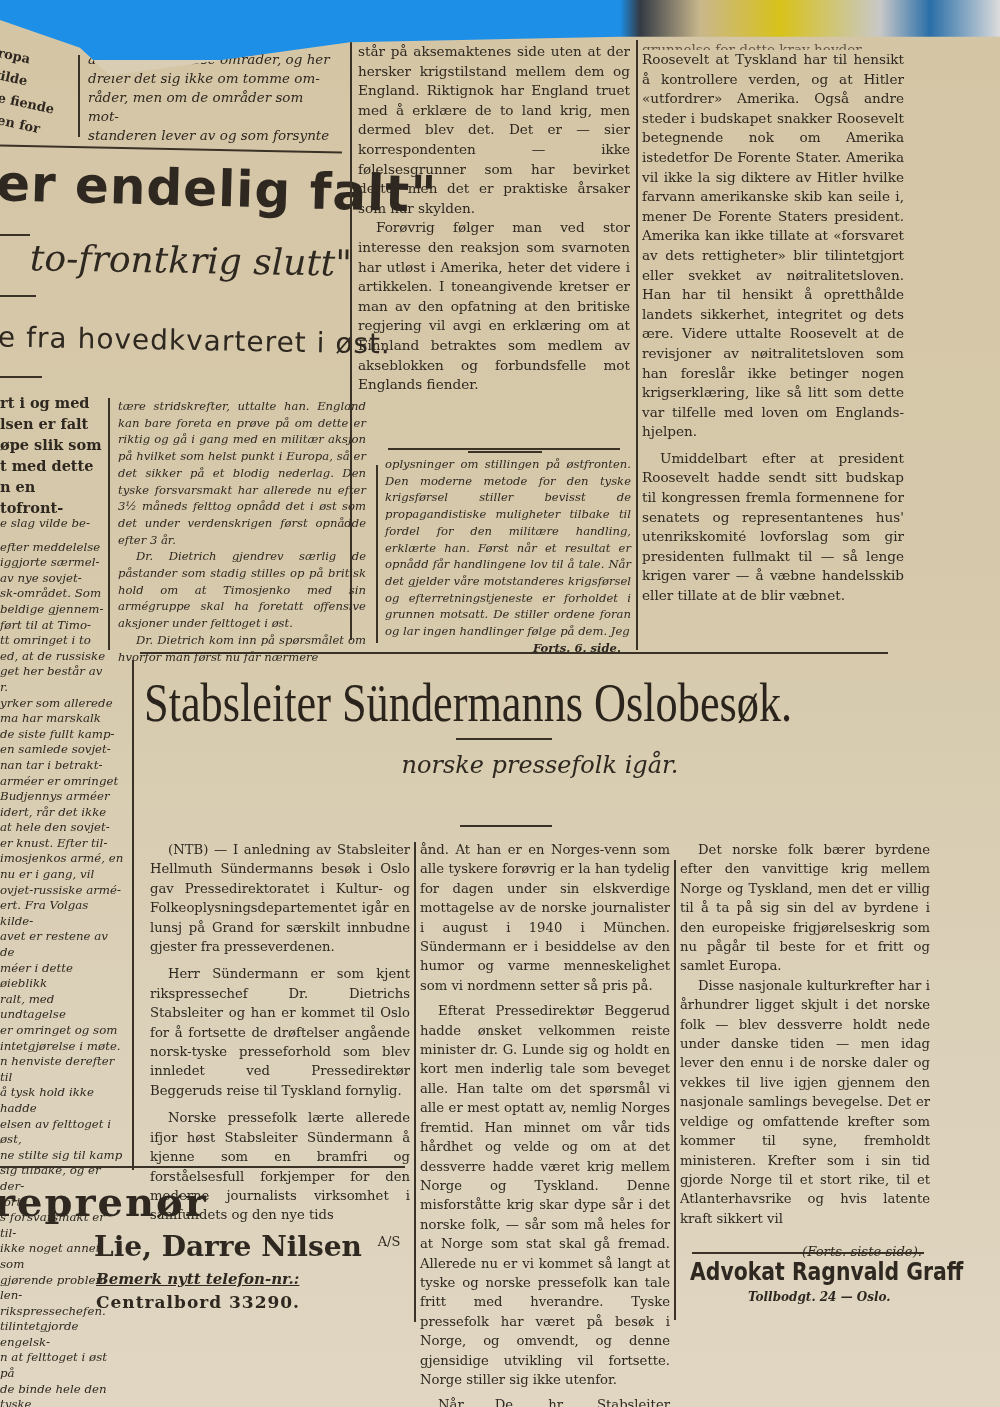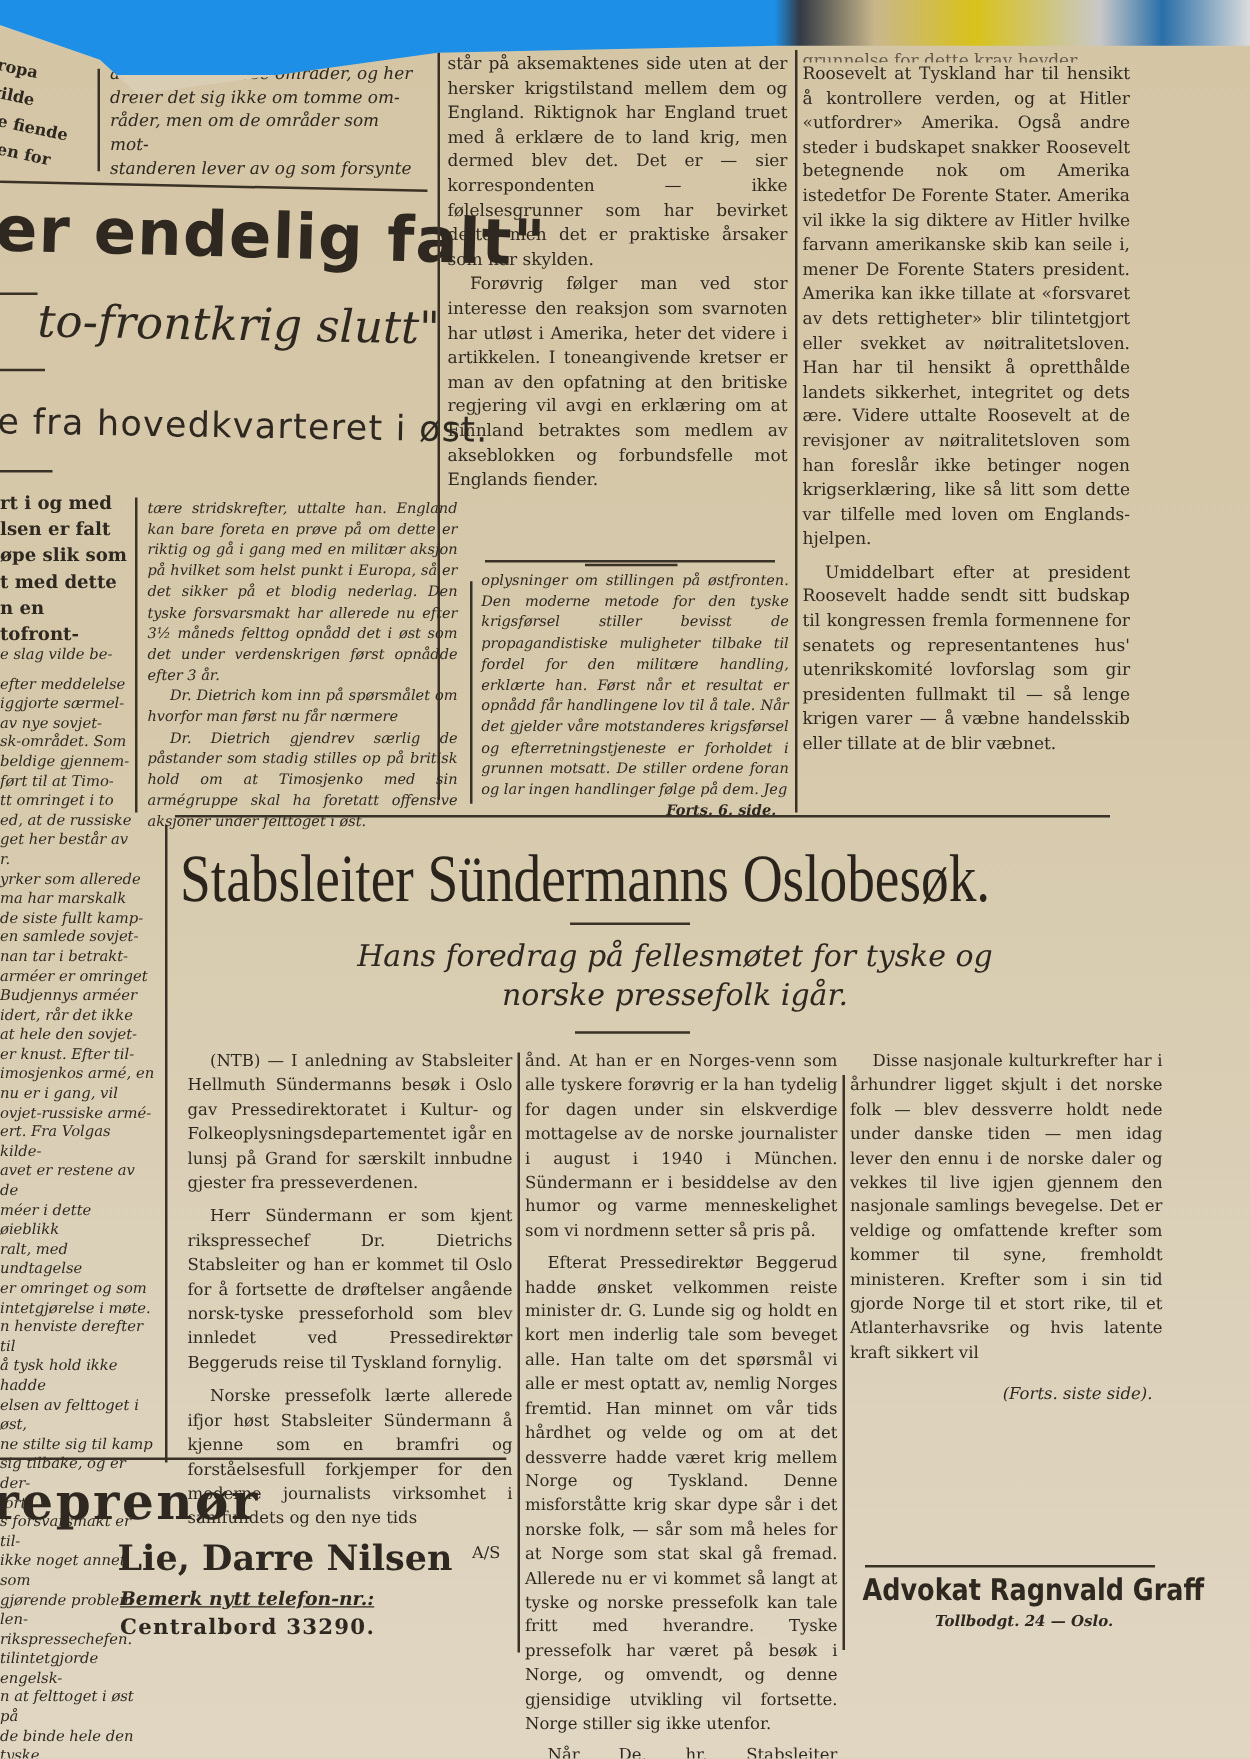--- a/index.html
+++ b/index.html
@@ -123,54 +123,54 @@
     <div>rikspressechefen.</div>
     <div>tilintetgjorde engelsk-</div>
     <div>n at felttoget i øst på</div>
     <div>de binde hele den tyske</div>
 
   </div>
   <div class="vrule" style="left:132px;top:640px;height:510px;"></div>
 
   <div class="col ital small" style="left:118px;top:378px;width:248px;">
     <p>tære stridskrefter, uttalte han. England kan bare foreta en prøve på om dette er riktig og gå i gang med en militær aksjon på hvilket som helst punkt i Europa, så er det sikker på et blodig nederlag. Den tyske forsvarsmakt har allerede nu efter 3½ måneds felttog opnådd det i øst som det under verdenskrigen først opnådde efter 3 år.</p>
+    <p class="ind">Dr. Dietrich gjendrev særlig de påstander som stadig stilles op på britisk hold om at Timosjenko med sin armégruppe skal ha foretatt offensive aksjoner under felttoget i øst.</p>
     <p class="ind">Dr. Dietrich kom inn på spørsmålet om hvorfor man først nu får nærmere</p>
-    <p class="ind">Dr. Dietrich gjendrev særlig de påstander som stadig stilles op på britisk hold om at Timosjenko med sin armégruppe skal ha foretatt offensive aksjoner under felttoget i øst.</p>
   </div>
   <div class="vrule" style="left:376px;top:445px;height:178px;"></div>
 
   <div class="hrule" style="left:388px;top:428px;width:232px;height:1.5px;"></div>
   <div class="col ital small" style="left:385px;top:436px;width:246px;">
     <p>oplysninger om stillingen på østfronten. Den moderne metode for den tyske krigsførsel stiller bevisst de propagandistiske muligheter tilbake til fordel for den militære handling, erklærte han. Først når et resultat er opnådd får handlingene lov til å tale. Når det gjelder våre motstanderes krigsførsel og efterretningstjeneste er forholdet i grunnen motsatt. De stiller ordene foran og lar ingen handlinger følge på dem. Jeg</p>
     <p style="text-align:right;padding-right:10px;font-weight:bold;">Forts. 6. side.</p>
   </div>
 
   <div class="hrule" style="left:140px;top:632px;width:748px;height:2px;"></div>
 
   <div class="abs headline" style="left:144px;top:652px;">Stabsleiter Sündermanns Oslobesøk.</div>
   <div class="hrule" style="left:456px;top:718px;width:96px;height:1.5px;"></div>
   <div class="abs subhead" style="left:200px;top:730px;width:680px;">
-    <div>Hans foredrag på fellesmøtet for tyske og</div>
     <div>norske pressefolk igår.</div>
   </div>
   <div class="hrule" style="left:460px;top:805px;width:92px;height:1.5px;"></div>
 
   <div class="col" style="left:150px;top:820px;width:260px;font-size:13.2px;line-height:19.4px;">
     <p class="ind">(NTB) — I anledning av Stabsleiter Hellmuth Sündermanns besøk i Oslo gav Pressedirektoratet i Kultur- og Folkeoplysningsdepartementet igår en lunsj på Grand for særskilt innbudne gjester fra presseverdenen.</p>
     <p class="ind" style="margin-top:8px;">Herr Sündermann er som kjent rikspressechef Dr. Dietrichs Stabsleiter og han er kommet til Oslo for å fortsette de drøftelser angående norsk-tyske presseforhold som blev innledet ved Pressedirektør Beggeruds reise til Tyskland fornylig.</p>
     <p class="ind" style="margin-top:8px;">Norske pressefolk lærte allerede ifjor høst Stabsleiter Sündermann å kjenne som en bramfri og forståelsesfull forkjemper for den moderne journalists virksomhet i samfundets og den nye tids</p>
   </div>
   <div class="vrule" style="left:414px;top:822px;height:480px;"></div>
   <div class="col" style="left:420px;top:820px;width:250px;font-size:13.2px;line-height:19.4px;">
     <p>ånd. At han er en Norges-venn som alle tyskere forøvrig er la han tydelig for dagen under sin elskverdige mottagelse av de norske journalister i august i 1940 i München. Sündermann er i besiddelse av den humor og varme menneskelighet som vi nordmenn setter så pris på.</p>
     <p class="ind" style="margin-top:6px;">Efterat Pressedirektør Beggerud hadde ønsket velkommen reiste minister dr. G. Lunde sig og holdt en kort men inderlig tale som beveget alle. Han talte om det spørsmål vi alle er mest optatt av, nemlig Norges fremtid. Han minnet om vår tids hårdhet og velde og om at det dessverre hadde været krig mellem Norge og Tyskland. Denne misforståtte krig skar dype sår i det norske folk, — sår som må heles for at Norge som stat skal gå fremad. Allerede nu er vi kommet så langt at tyske og norske pressefolk kan tale fritt med hverandre. Tyske pressefolk har været på besøk i Norge, og omvendt, og denne gjensidige utvikling vil fortsette. Norge stiller sig ikke utenfor.</p>
     <p class="ind" style="margin-top:6px;">Når De, hr. Stabsleiter Sündermann, besøker Norge, vil de merke at den nye nasjonale bevegelse — i motsetning til</p>
   </div>
   <div class="vrule" style="left:674px;top:840px;height:460px;"></div>
   <div class="col" style="left:680px;top:820px;width:250px;font-size:13.2px;line-height:19.4px;">
+    <p class="ind">Det norske folk bærer byrdene efter den vanvittige krig mellem Norge og Tyskland, men det er villig til å ta på sig sin del av byrdene i den europeiske frigjørelseskrig som nu pågår til beste for et fritt og samlet Europa.</p>
     <p class="ind">Disse nasjonale kulturkrefter har i århundrer ligget skjult i det norske folk — blev dessverre holdt nede under danske tiden — men idag lever den ennu i de norske daler og vekkes til live igjen gjennem den nasjonale samlings bevegelse. Det er veldige og omfattende krefter som kommer til syne, fremholdt ministeren. Krefter som i sin tid gjorde Norge til et stort rike, til et Atlanterhavsrike og hvis latente kraft sikkert vil</p>
     <p class="ital" style="text-align:right;margin-top:14px;padding-right:8px;">(Forts. siste side).</p>
   </div>
 
   <div class="hrule" style="left:0;top:1146px;width:405px;"></div>
   <div class="abs ad-big" style="left:-6px;top:1158px;">reprenør</div>
   <div class="abs ad-name" style="left:94px;top:1210px;white-space:nowrap;">
     <span>Lie, Darre Nilsen</span>
     <span style="font-size:13px;font-weight:normal;vertical-align:super;margin-left:6px;">A/S</span>
   </div>

